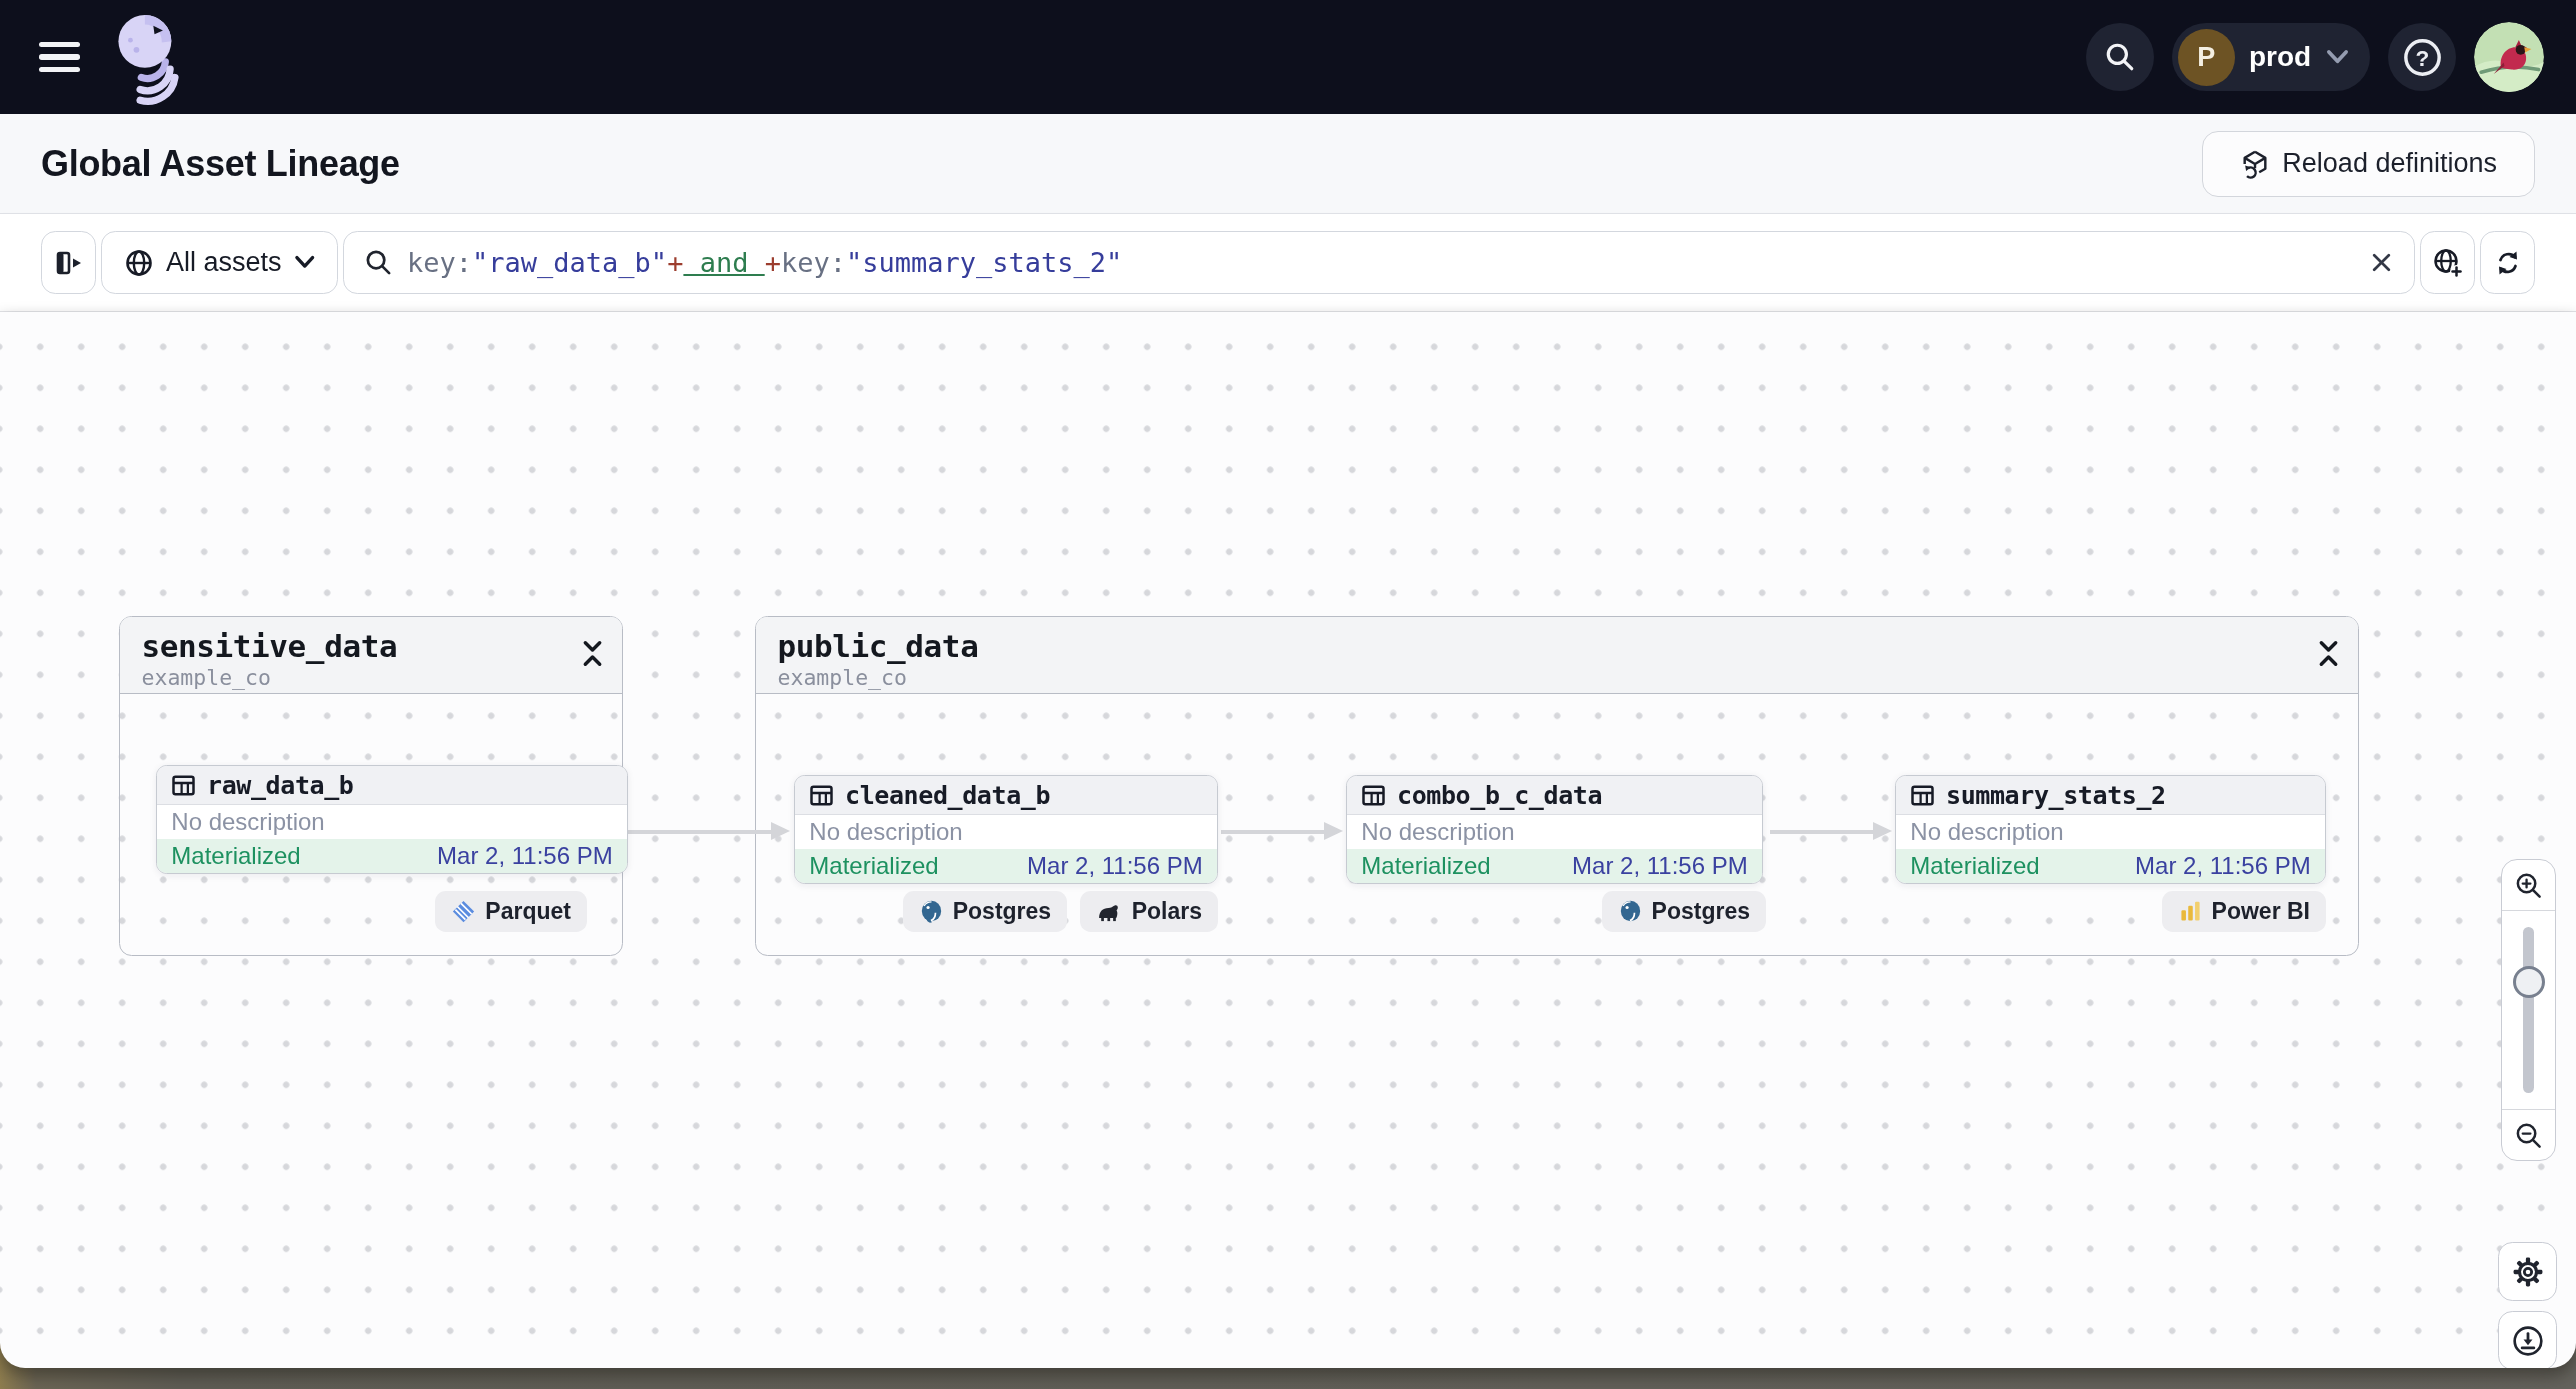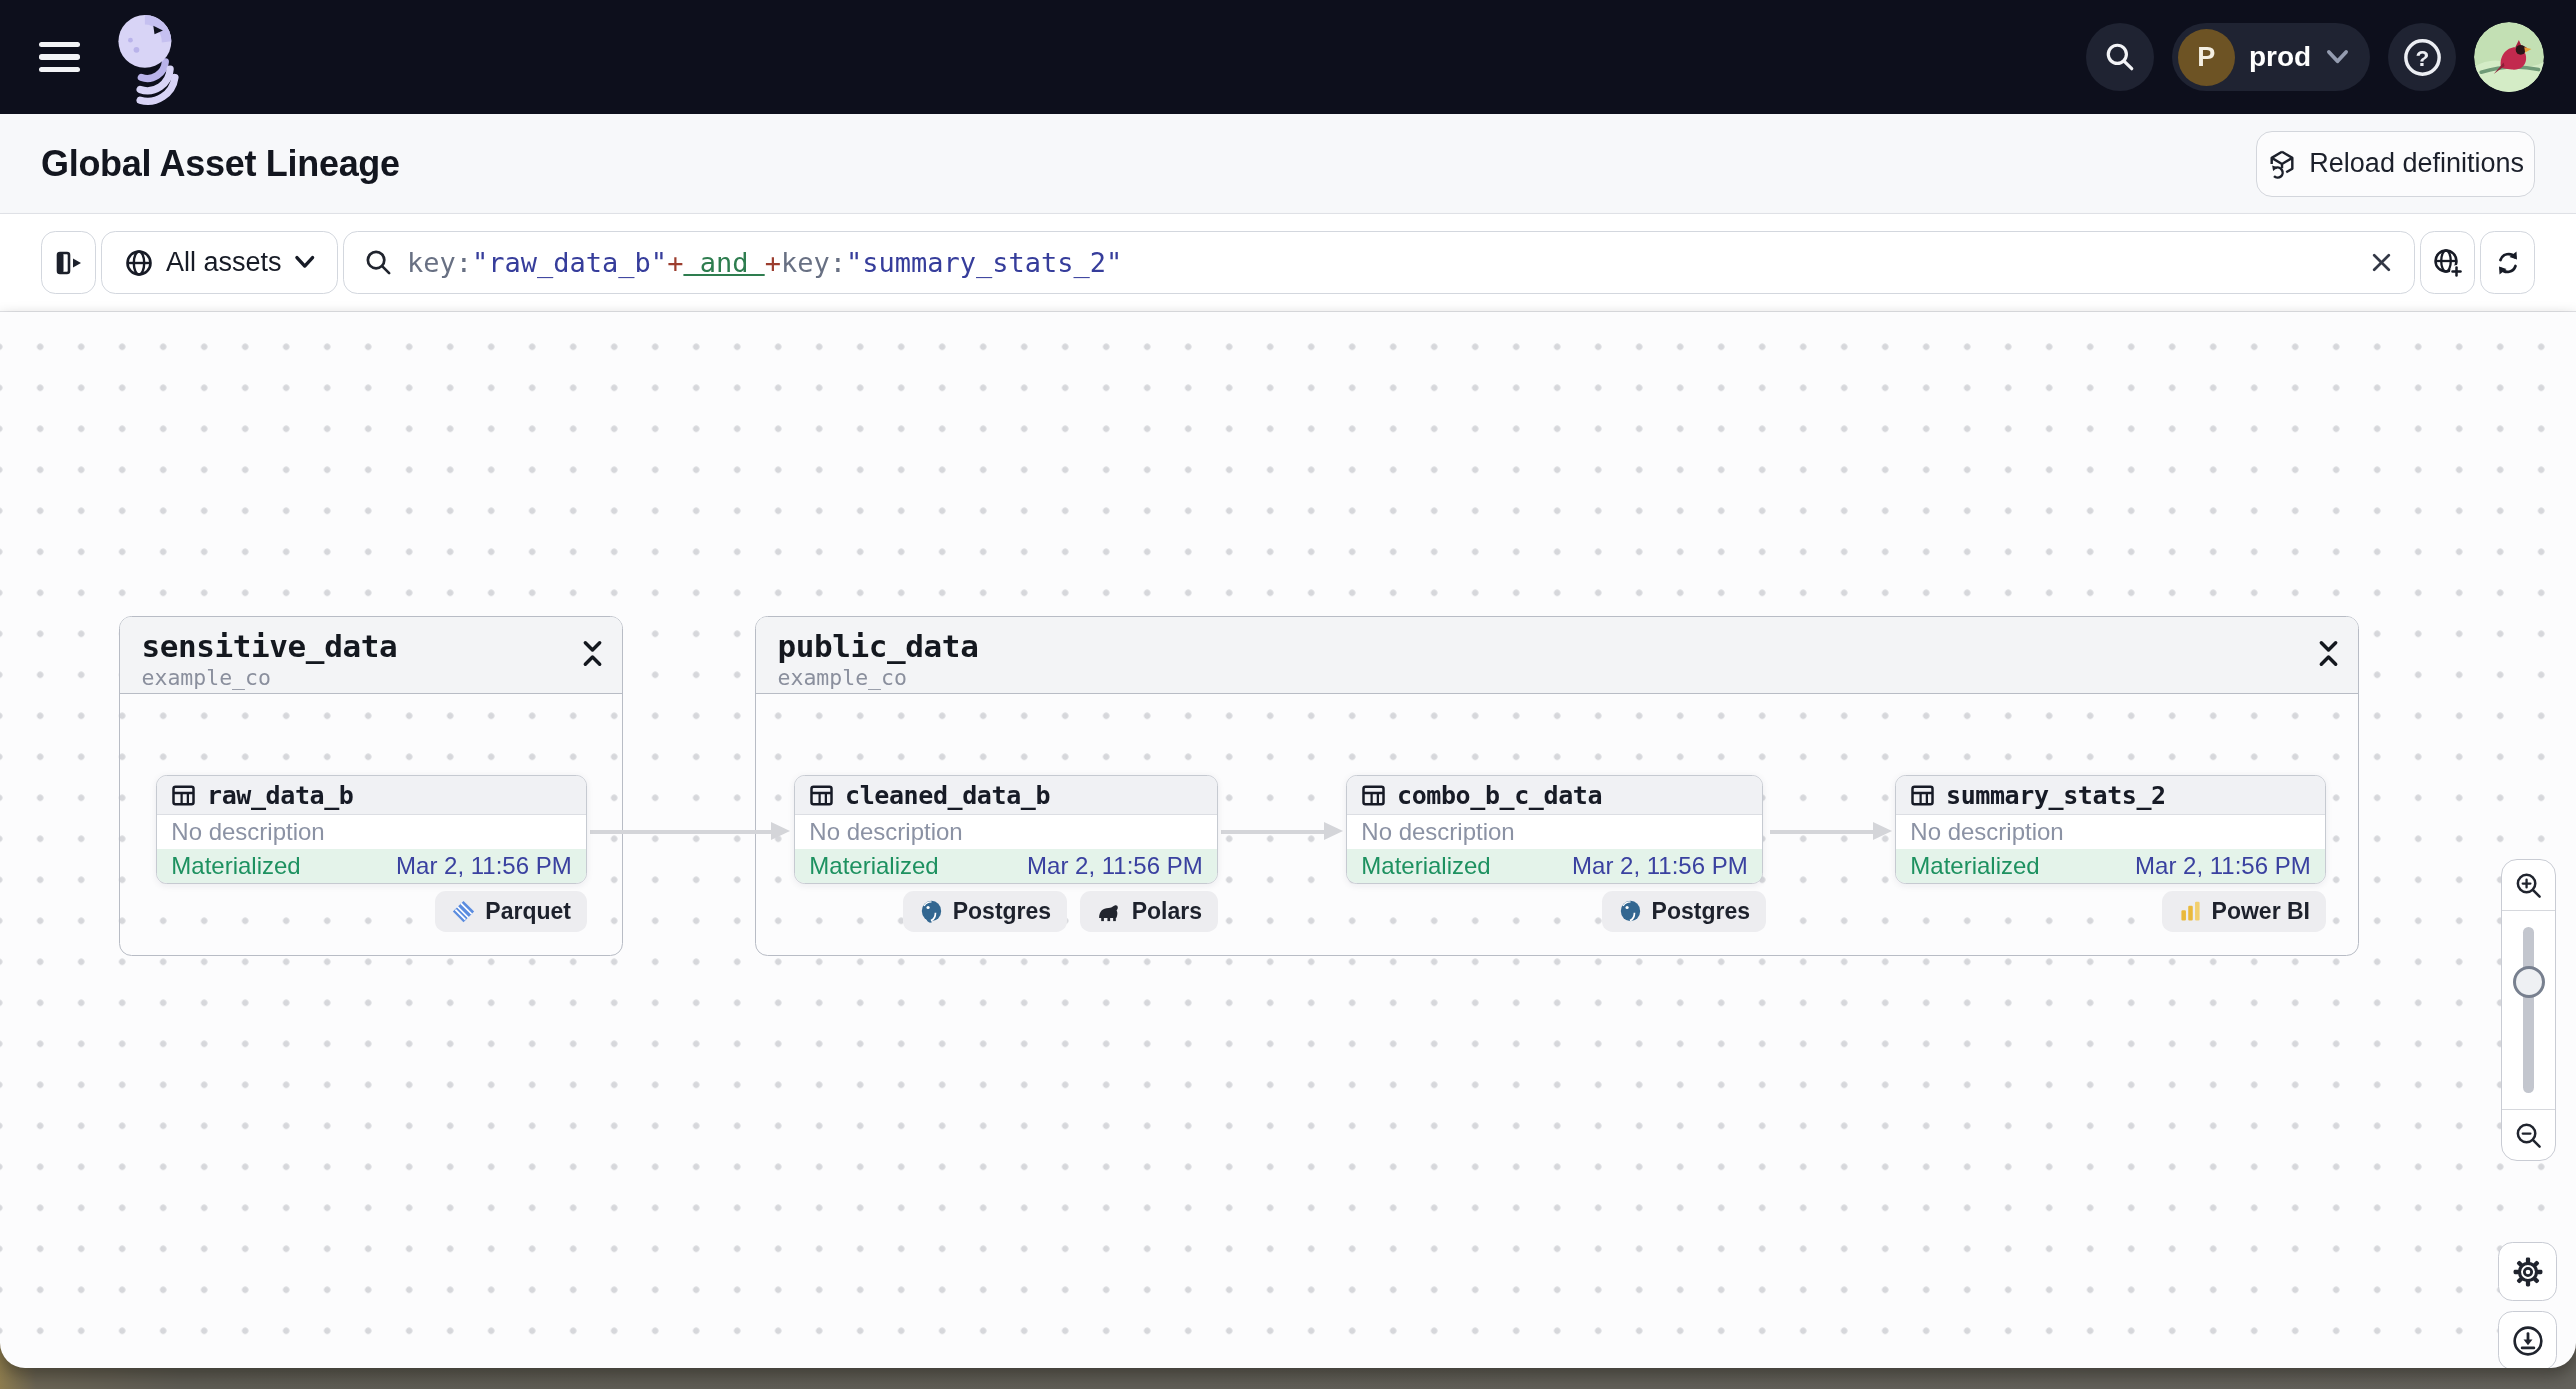--- a/index.html
+++ b/index.html
@@ -20,21 +20,21 @@
   .nav-right{margin-left:auto;display:flex;align-items:center;gap:18px;}
   .circle-btn{width:68px;height:68px;border-radius:50%;background:#1f2332;display:flex;align-items:center;justify-content:center;cursor:pointer;}
   .prod-pill{height:68px;border-radius:34px;background:#1f2332;display:flex;align-items:center;gap:14.3px;padding:5.4px 21.5px 5.4px 5.4px;cursor:pointer;}
   .prod-avatar{width:57px;height:57px;border-radius:50%;background:#6d5324;color:#f4efe2;font-size:27px;font-weight:700;display:flex;align-items:center;justify-content:center;}
   .prod-label{color:#ffffff;font-size:28px;font-weight:600;}
   .user-avatar{width:70px;height:70px;border-radius:50%;overflow:hidden;cursor:pointer;}
 
   
   .pagehead{height:100px;background:#f7f8fa;border-bottom:1.8px solid #e0e2e7;display:flex;align-items:center;padding:0 41px;}
   .pagetitle{font-size:36px;font-weight:700;color:#13161f;letter-spacing:-0.3px;flex:1;}
-  .reload-btn{height:66px;border:1.8px solid #d3d6dc;border-radius:16px;background:#fcfcfd;display:flex;align-items:center;gap:12.5px;padding:0 10px;font-size:27px;color:#1c202b;cursor:pointer;}
+  .reload-btn{height:66px;border:1.8px solid #d3d6dc;border-radius:16px;background:#fcfcfd;display:flex;align-items:center;gap:12.5px;padding:0 37px;font-size:27px;color:#1c202b;cursor:pointer;}
 
   
   .toolbar{height:98px;background:#ffffff;border-bottom:1.8px solid #e4e5e9;display:flex;align-items:center;padding:0 41px;gap:5px;box-shadow:0 3.6px 9px rgba(20,24,40,.05);}
   .sq-btn{width:55px;height:63px;border:1.8px solid #d3d7de;border-radius:14.3px;background:#fff;display:flex;align-items:center;justify-content:center;cursor:pointer;flex:0 0 auto;}
   .scope-btn{height:63px;border:1.8px solid #d3d7de;border-radius:14.3px;background:#fff;display:flex;align-items:center;gap:12.5px;padding:0 21.5px;cursor:pointer;flex:0 0 auto;}
   .scope-label{font-size:27px;color:#171b26;font-weight:500;}
   .searchbox{flex:1;height:63px;border:1.8px solid #d3d7de;border-radius:14.3px;background:#fff;display:flex;align-items:center;padding:0 19.7px;gap:14.3px;}
   .query{font-size:27px;letter-spacing:0;white-space:pre;flex:1;}
   .q-key{color:#687083;margin-top:31px;} .q-val{color:#363d9b;} .q-op{color:#9c3d2e;} .q-and{color:#2e7d4f;text-decoration:underline;}
   .clear-x{cursor:pointer;display:flex;align-items:center;}
@@ -223,21 +223,21 @@
           <polyline points="3,16.5 8,11.5 13,16.5" fill="none" stroke="#14181f" stroke-width="2.4" stroke-linecap="round" stroke-linejoin="round"></polyline>
         </svg>
       </div>
     </div>
   </div>
 
   <div class="edge" style="left:590px;top:518px;width:182px;"></div>
   <div class="edge" style="left:1221px;top:518px;width:104px;"></div>
   <div class="edge" style="left:1770px;top:518px;width:104px;"></div>
 
-  <div class="asset-node" style="left:156px;top:463px;width:431px;">
+  <div class="asset-node" style="left:156px;top:453px;width:472px;">
     <div class="an-header">
       <svg width="25" height="25" viewBox="0 0 20 20">
         <rect x="2" y="3" width="16" height="14" rx="1.6" fill="none" stroke="#171b26" stroke-width="2"></rect>
         <line x1="2" y1="8" x2="18" y2="8" stroke="#171b26" stroke-width="2"></line>
         <line x1="8.5" y1="8" x2="8.5" y2="17" stroke="#171b26" stroke-width="1.8"></line>
         <line x1="13.5" y1="8" x2="13.5" y2="17" stroke="#171b26" stroke-width="1.8"></line>
       </svg>
       <span class="an-name mono">raw_data_b</span>
     </div>
     <div class="an-desc">No description</div>

